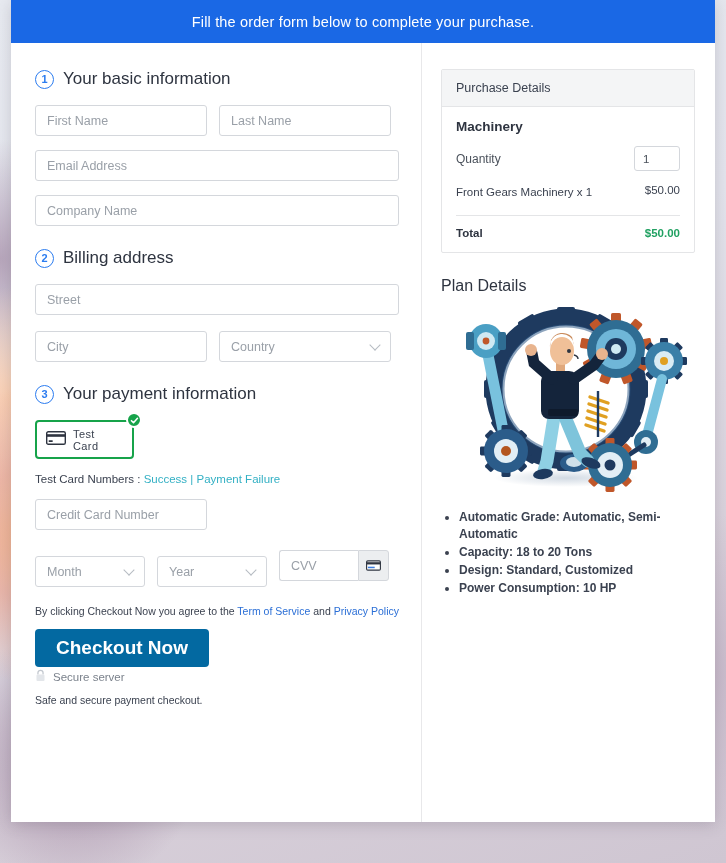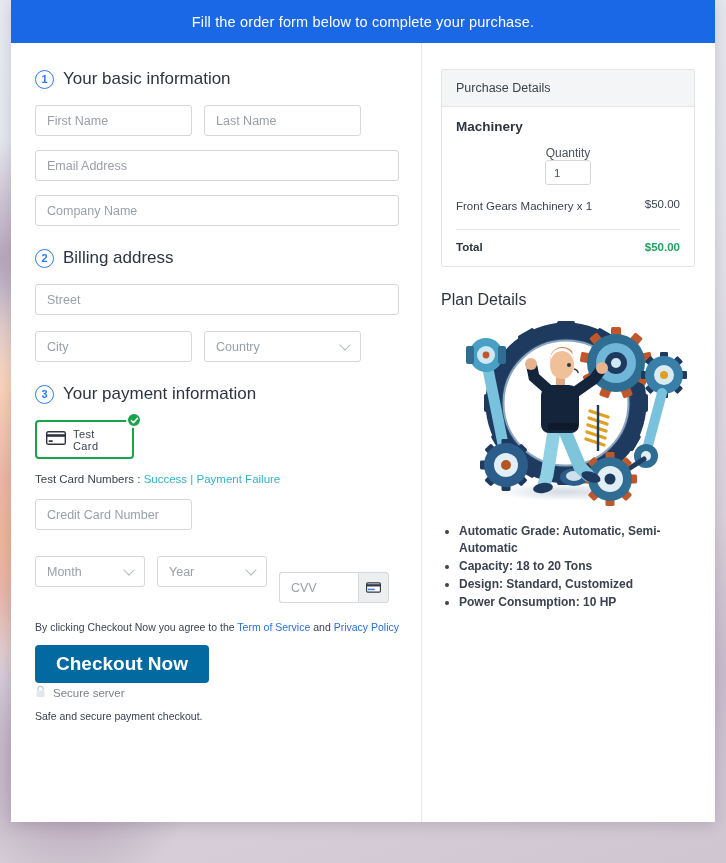--- a/index.html
+++ b/index.html
@@ -56,21 +56,21 @@
   .sec-title { font-size: 17px; color: #2e3440; font-weight: 400; }
 
   
   .row { display: flex; gap: 12px; }
   .fld {
     height: 31px; border: 1px solid #d4d7dc; border-radius: 3px;
     background: #fff; display: flex; align-items: center;
     padding: 0 11px; font-size: 12.5px; color: #9aa0a8;
     position: relative;
   }
-  .fld.half { width: 157px; }
+  .fld.half { width: 172px; }
   .fld.full { width: 100%; }
   .fld.third { width: 110px; margin-top: 6px; }
   .sel::after {
     content: ""; position: absolute; right: 11px; top: 12px;
     width: 7px; height: 7px; border-right: 1.4px solid #b6bbc2;
     border-bottom: 1.4px solid #b6bbc2; transform: rotate(45deg);
     margin-top: -3px;
   }
   .mt14 { margin-top: 14px; }
   .mt16 { margin-top: 16px; }
@@ -91,21 +91,21 @@
     background: #16a34a; border: 2px solid #fff;
     display: flex; align-items: center; justify-content: center;
   }
   .badge svg { display:block; }
 
   .testnums { margin-top: 14px; font-size: 11.5px; color: #3b4250; }
   .testnums a { color: #33b0c4; text-decoration: none; }
   .sep { color: #33b0c4; }
 
   
-  .cvv-group { display: flex; width: 110px; margin-top: 22px; }
+  .cvv-group { display: flex; width: 110px; }
   .cvv-input {
     flex: 1; height: 31px; border: 1px solid #d4d7dc; border-right: none;
     border-radius: 3px 0 0 3px; display: flex; align-items: center;
     padding: 0 11px; font-size: 12.5px; color: #9aa0a8; background: #fff;
   }
   .cvv-btn {
     width: 31px; height: 31px; border: 1px solid #d4d7dc;
     border-radius: 0 3px 3px 0; background: #eceef0;
     display: flex; align-items: center; justify-content: center;
   }
@@ -128,21 +128,20 @@
   .panel { border: 1px solid #e4e5e7; border-radius: 2px; }
   .panel-head {
     background: #f4f5f6; border-bottom: 1px solid #e4e5e7;
     padding: 11px 14px; font-size: 12.5px; color: #3b4250;
   }
   .panel-body { padding: 12px 14px 13px; }
   .prod-title { font-size: 13.5px; font-weight: 700; color: #2e3440; }
   .qty-row {
     display: flex; align-items: center; justify-content: space-between;
     margin-top: 12px;
-    flex-direction: column;
   }
   .qty-label { font-size: 12px; color: #4a515b; }
   .qty-input {
     width: 46px; height: 25px; border: 1px solid #d4d7dc; border-radius: 3px;
     display: flex; align-items: center; padding: 0 8px;
     font-size: 11.5px; color: #4a515b; background: #fff;
   }
   .line-row {
     display: flex; justify-content: space-between; align-items: flex-start;
     margin-top: 13px; gap: 10px;

